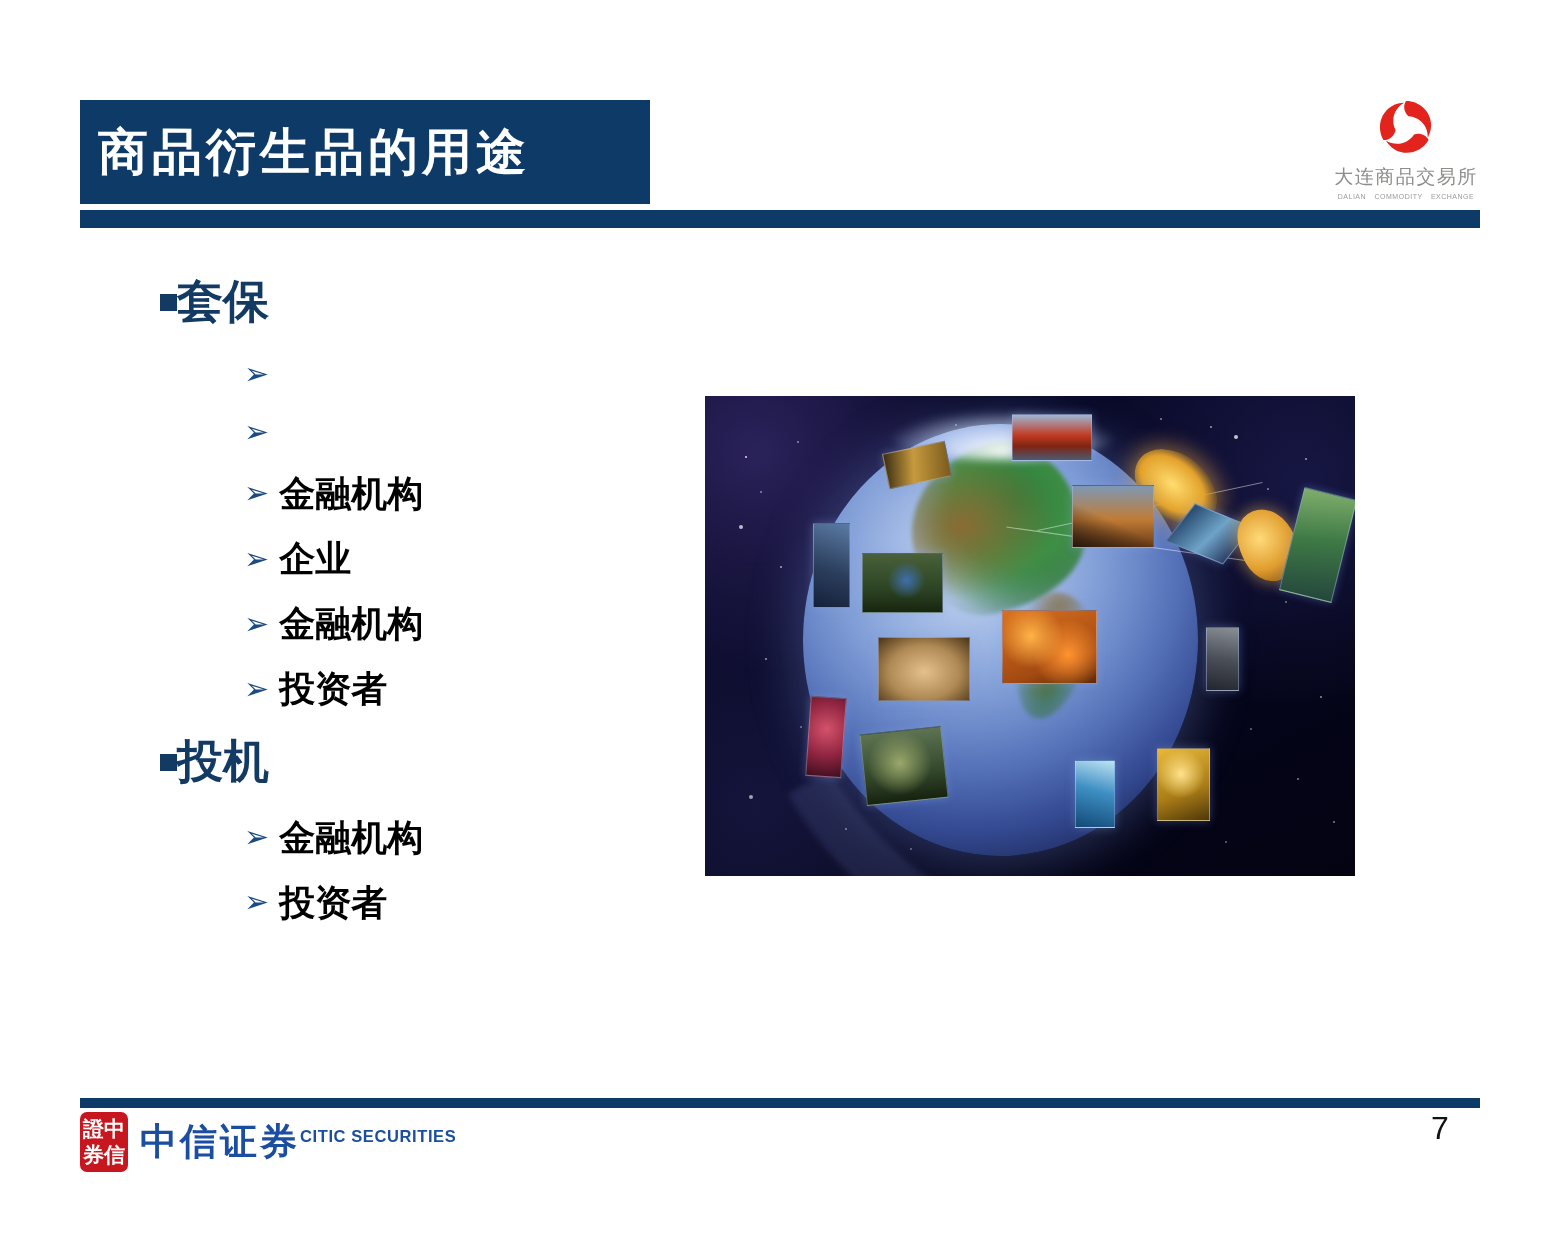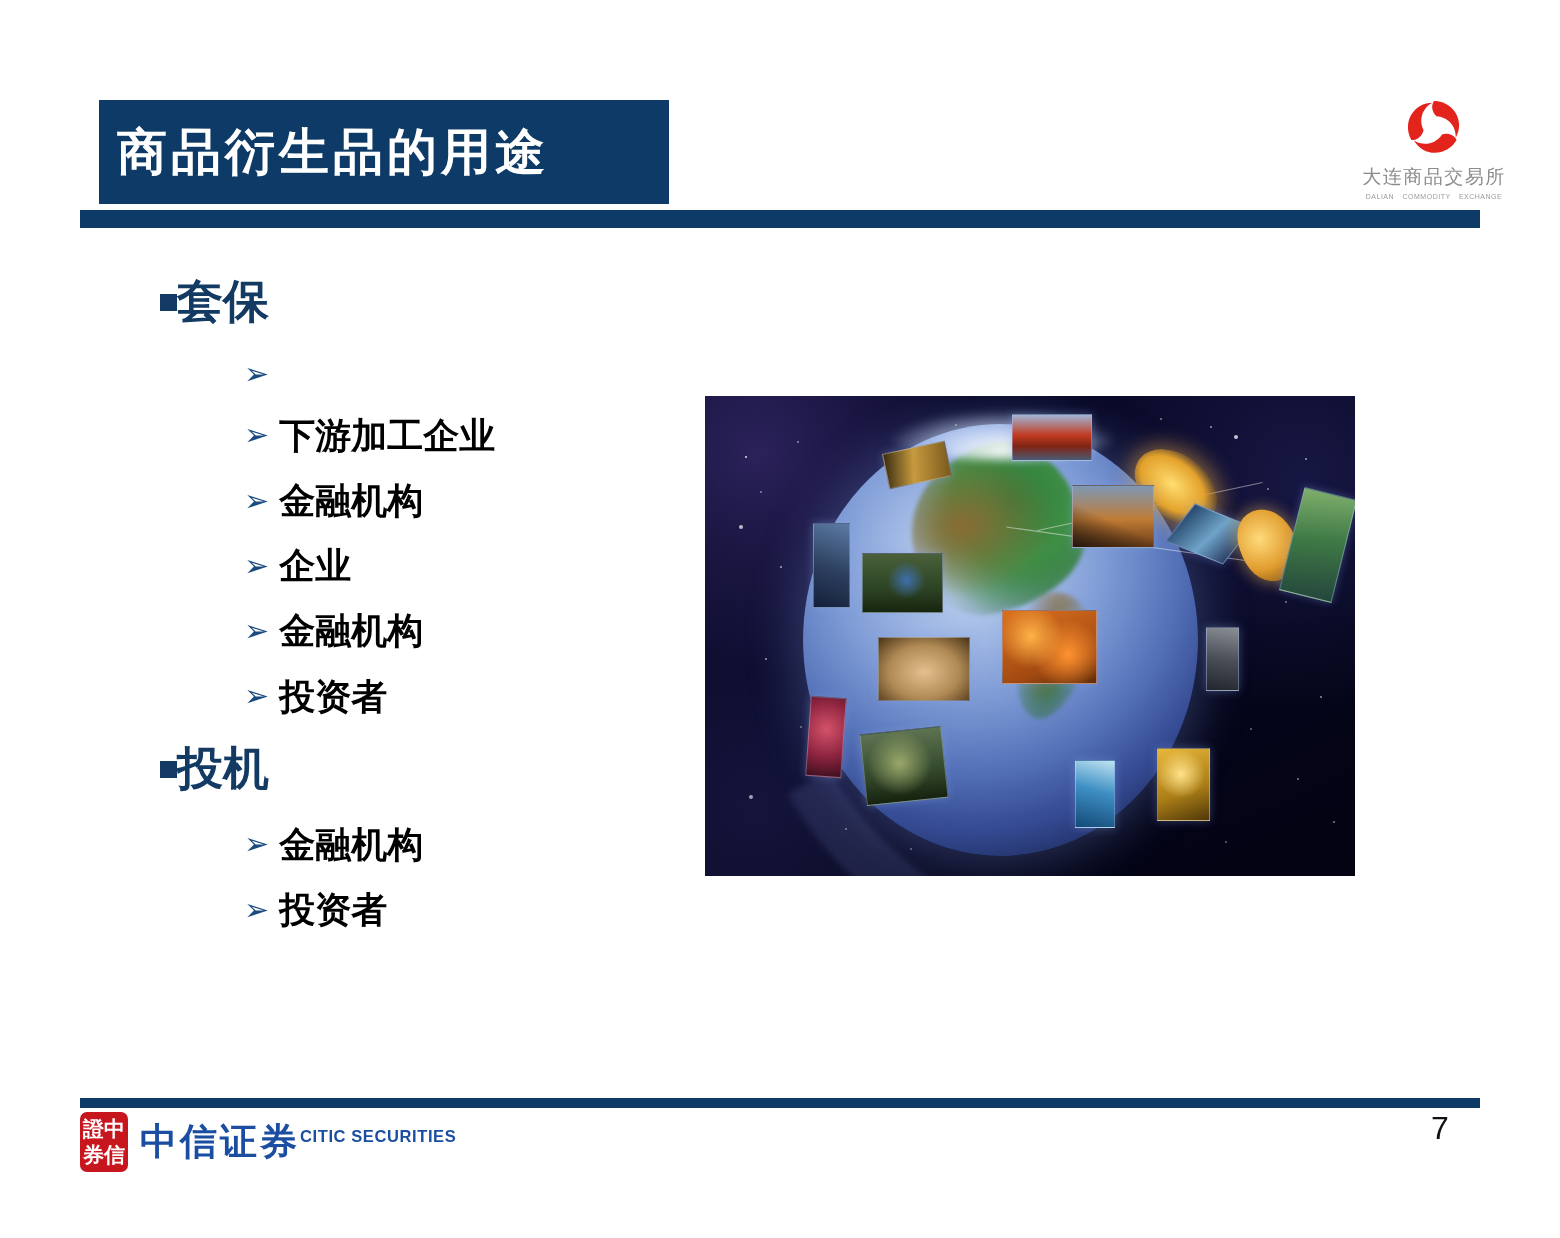--- a/index.html
+++ b/index.html
@@ -5,33 +5,33 @@
   * { margin: 0; padding: 0; box-sizing: border-box; }
   html, body { background: #ffffff; font-family: "Liberation Sans", sans-serif; }
   .slide {
     position: relative; width: 1560px; height: 1238px;
     background: #ffffff; overflow: hidden;
   }
 
   
   .title-banner {
     position: absolute; left: 80px; top: 100px; width: 570px; height: 104px;
-    background: #0D3A66; display: flex; align-items: center; padding-left: 18px; margin-left: 19px;
+    background: #0D3A66; display: flex; align-items: center; padding-left: 18px;
   }
   .title-banner .title-text {
     color: #ffffff; font-size: 50px; font-weight: bold; letter-spacing: 4px;
     font-family: "Liberation Sans", sans-serif;
   }
   .header-strip {
     position: absolute; left: 80px; top: 210px; width: 1400px; height: 18px;
     background: #0D3A66;
   }
   .dce-logo {
     position: absolute; left: 1328px; top: 98px; width: 156px;
-    display: flex; flex-direction: column; align-items: center; margin-left: 28px;
+    display: flex; flex-direction: column; align-items: center;
   }
   .dce-swirl { width: 58px; height: 58px; margin-bottom: 8px; }
   .dce-cn { color: #8C8C8A; font-size: 19px; letter-spacing: 1.5px; white-space: nowrap; }
   .dce-en { color: #9A9A98; font-size: 7px; letter-spacing: 0.5px; word-spacing: 6px; margin-top: 3px; white-space: nowrap; }
 
   
   .bullet-list { position: absolute; left: 160px; top: 276px; width: 560px; }
   .l1 {
     display: flex; align-items: center; gap: 0;
     font-size: 46px; line-height: 1.15; font-weight: bold; color: #133A63;
@@ -227,21 +227,20 @@
 
     <div class="l1">
       <span class="sq"></span>
       <span>套保</span>
     </div>
     <div class="l2">
       <span class="arrow">➢</span>
     </div>
     <div class="l2">
       <span class="arrow">➢</span>
-      <span>下游加工企业</span>
     </div>
     <div class="l2">
       <span class="arrow">➢</span>
       <span>金融机构</span>
     </div>
 
     <div class="l2">
       <span class="arrow">➢</span>
       <span>企业</span>
     </div>

